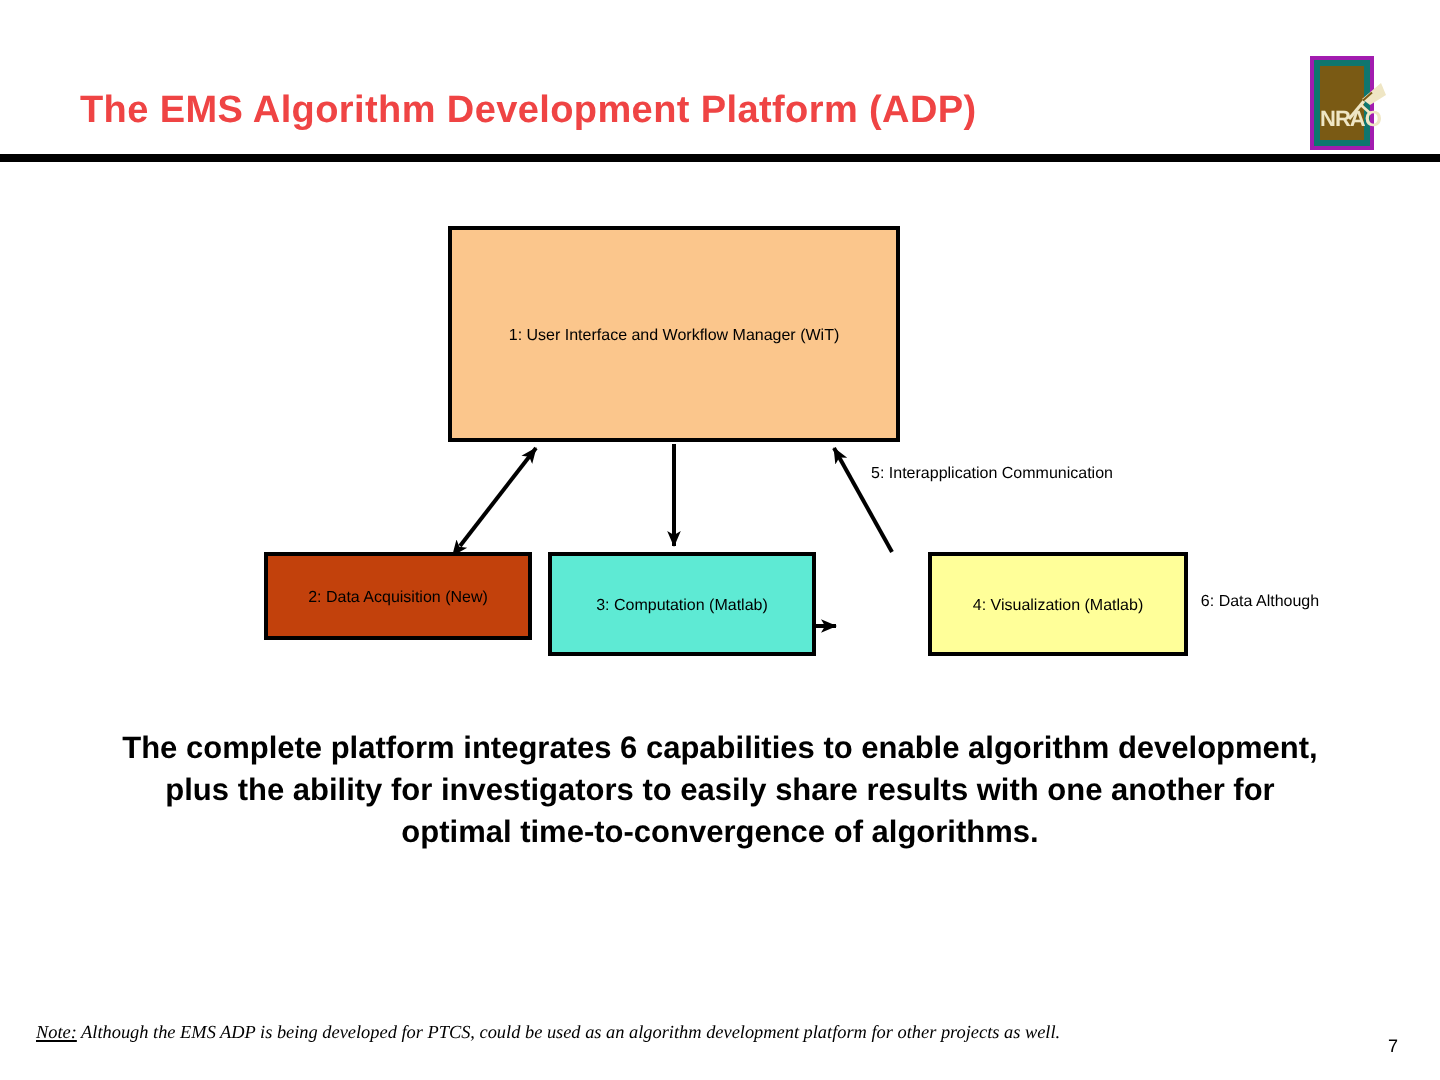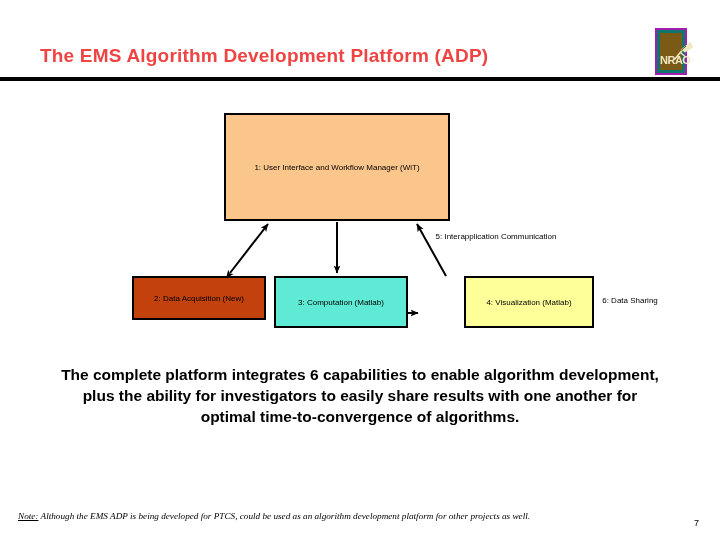--- a/index.html
+++ b/index.html
@@ -245,21 +245,21 @@
 <div class="node-box" id="box-comp">
   <span>3: Computation (Matlab)</span>
 </div>
 
 <div class="node-box" id="box-viz">
   <span>4: Visualization (Matlab)</span>
 </div>
 
 <div class="free-label" id="label-interapp">5: Interapplication Communication</div>
 
-<div class="free-label" id="label-sharing">6: Data Sharing</div>
+<div class="free-label" id="label-sharing">6: Data Although</div>
 
 <div id="body-text">The complete platform integrates 6 capabilities to enable algorithm development, plus the ability for investigators to easily share results with one another for optimal time-to-convergence of algorithms.</div>
 
 <div id="footnote">
   <span id="footnote-label">Note:</span><span> Although the EMS ADP is being developed for PTCS, could be used as an algorithm development platform for other projects as well.</span>
 </div>
 
 <div id="page-number">7</div>
 
 </body></html>

